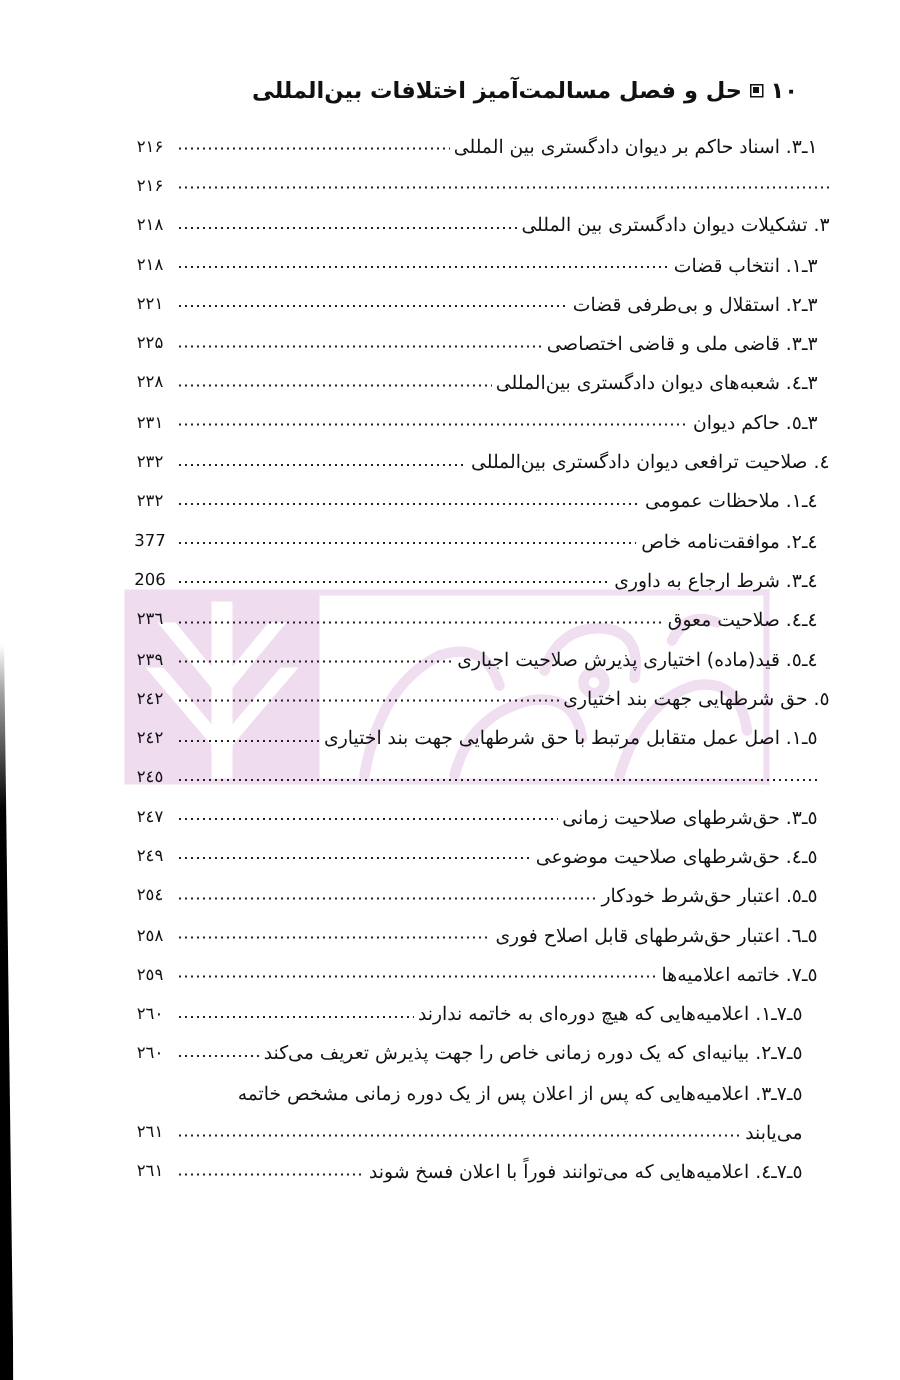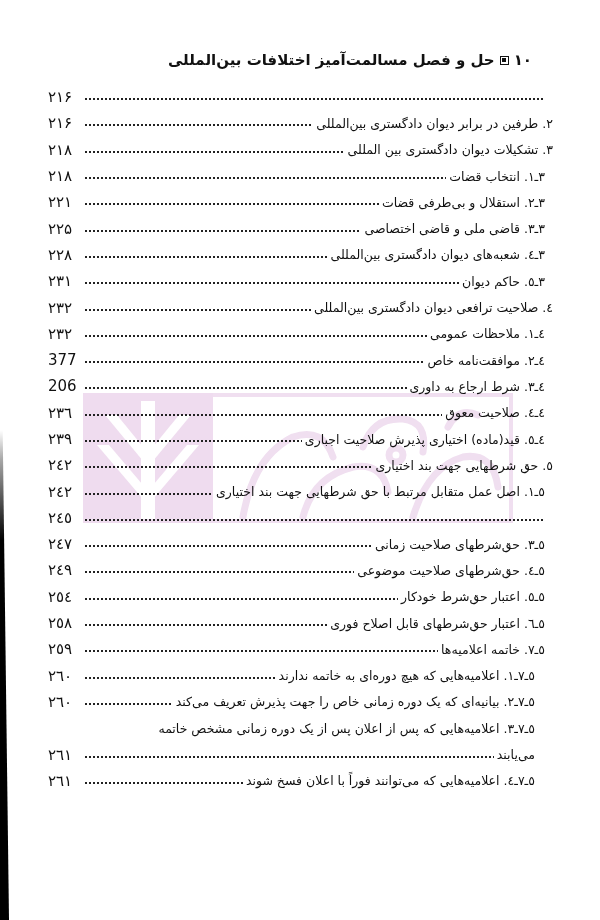--- a/index.html
+++ b/index.html
@@ -105,24 +105,25 @@
       height: 10px;
       margin-top: 4px;
       background-image: radial-gradient(circle, #222 0.8px, transparent 1px);
       background-size: 4px 4px;
       background-position: left center;
       background-repeat: repeat-x;
     }
     .toc-row .page {
       flex: 0 0 auto;
       width: 36px;
-      text-align: left;
-      font-size: 15px;
+      text-align: center;
+      font-size: 11px;
       direction: ltr;
       unicode-bidi: plaintext;
+      margin-left: 34px;
     }
     .lvl1 { padding-right: 0; }
     .lvl2 { padding-right: 8px; }
     .lvl3 { padding-right: 18px; }
     .toc-row.wrap-first {
       height: 26.3px;
     }
     .toc-row.wrap-first .title {
       letter-spacing: 0.4px;
       margin-left: 20px;
@@ -158,25 +159,25 @@
         <path d="M200,120 Q215,70 250,60 Q280,55 285,90"></path>
         <path d="M235,30 Q245,10 265,18"></path>
         <circle cx="183" cy="58" r="7"></circle>
       </g>
     </svg>
   </div>
 </div>
 
 <div class="toc" id="toc">
     <div class="toc-row lvl2">
+      <span class="title">۱ـ۳. اسناد حاکم بر دیوان دادگستری بین المللی</span>
       <span class="leader"></span>
       <span class="page">۲۱۶</span>
     </div>
     <div class="toc-row lvl1">
-      <span class="title">۲. طرفین در برابر دیوان دادگستری بین‌المللی</span>
       <span class="leader"></span>
       <span class="page">۲۱۶</span>
     </div>
     <div class="toc-row lvl1">
       <span class="title">۳. تشکیلات دیوان دادگستری بین المللی</span>
       <span class="leader"></span>
       <span class="page">۲۱۸</span>
     </div>
     <div class="toc-row lvl2">
       <span class="title">۳ـ۱. انتخاب قضات</span>

